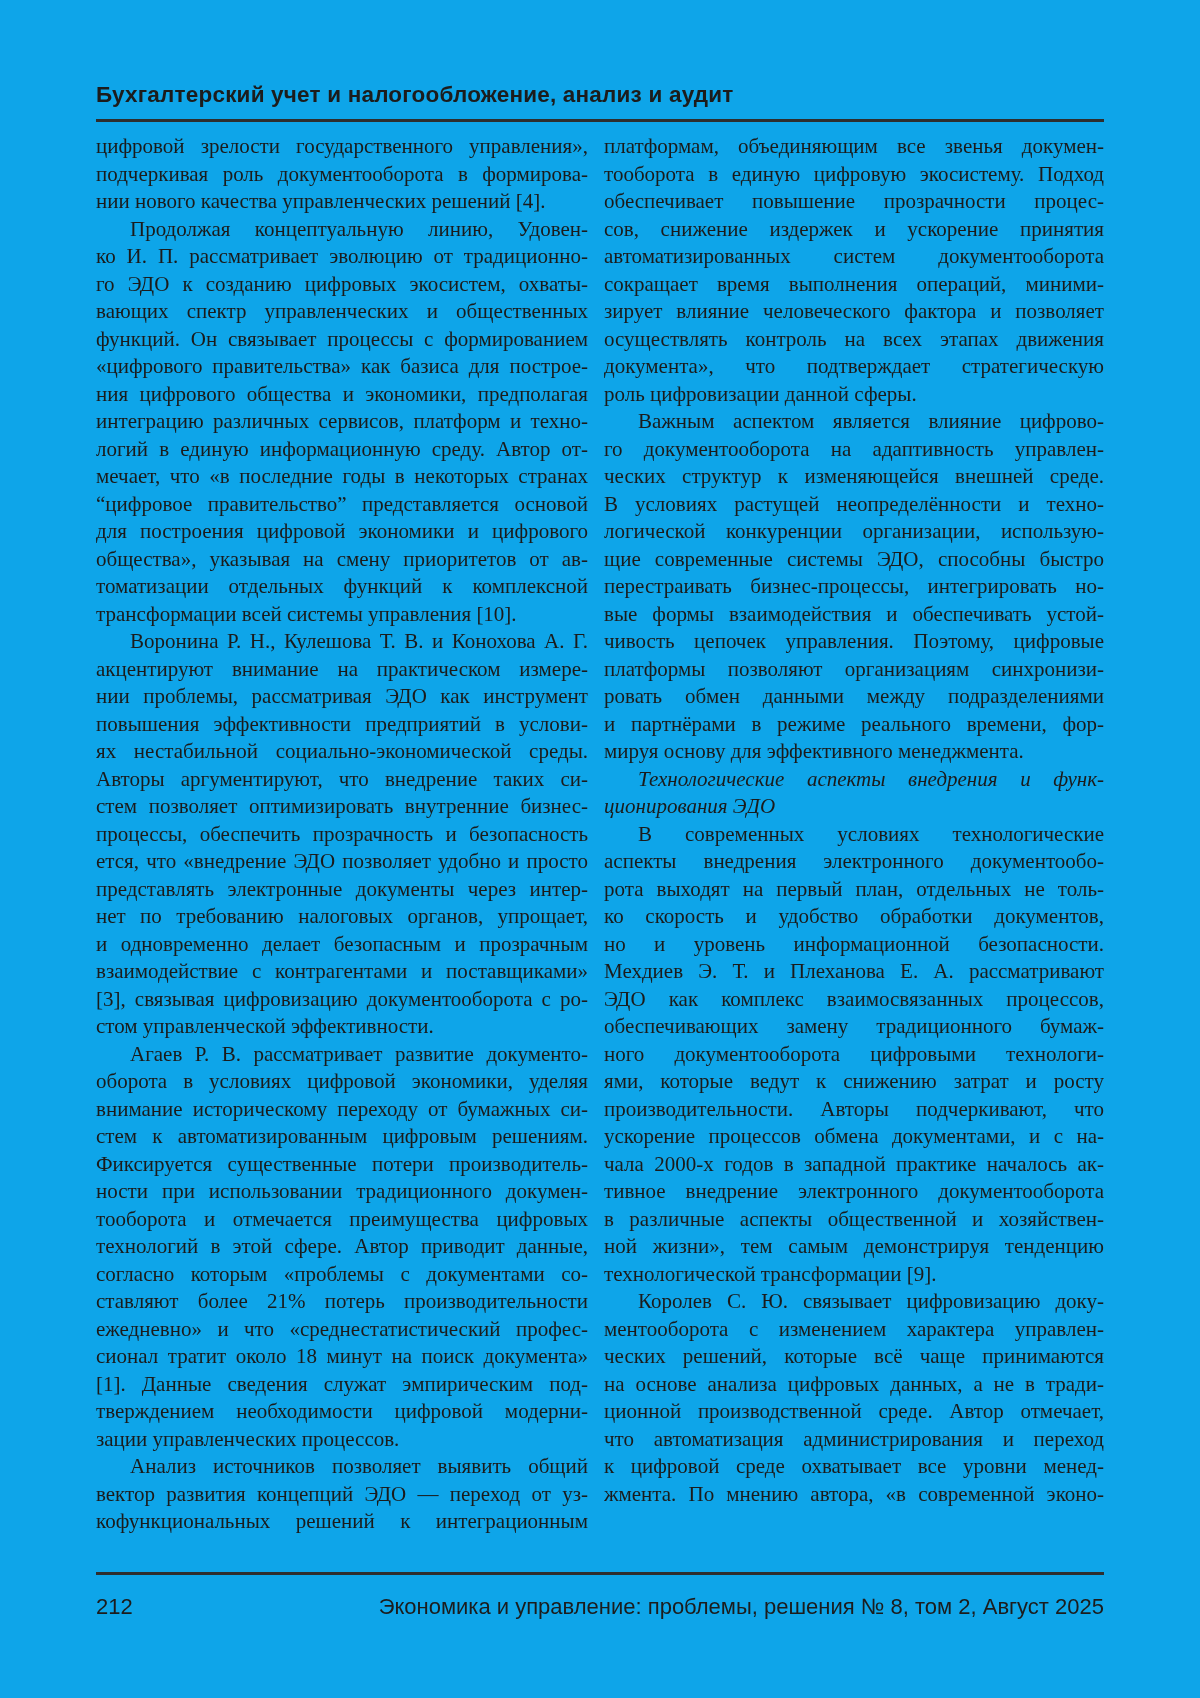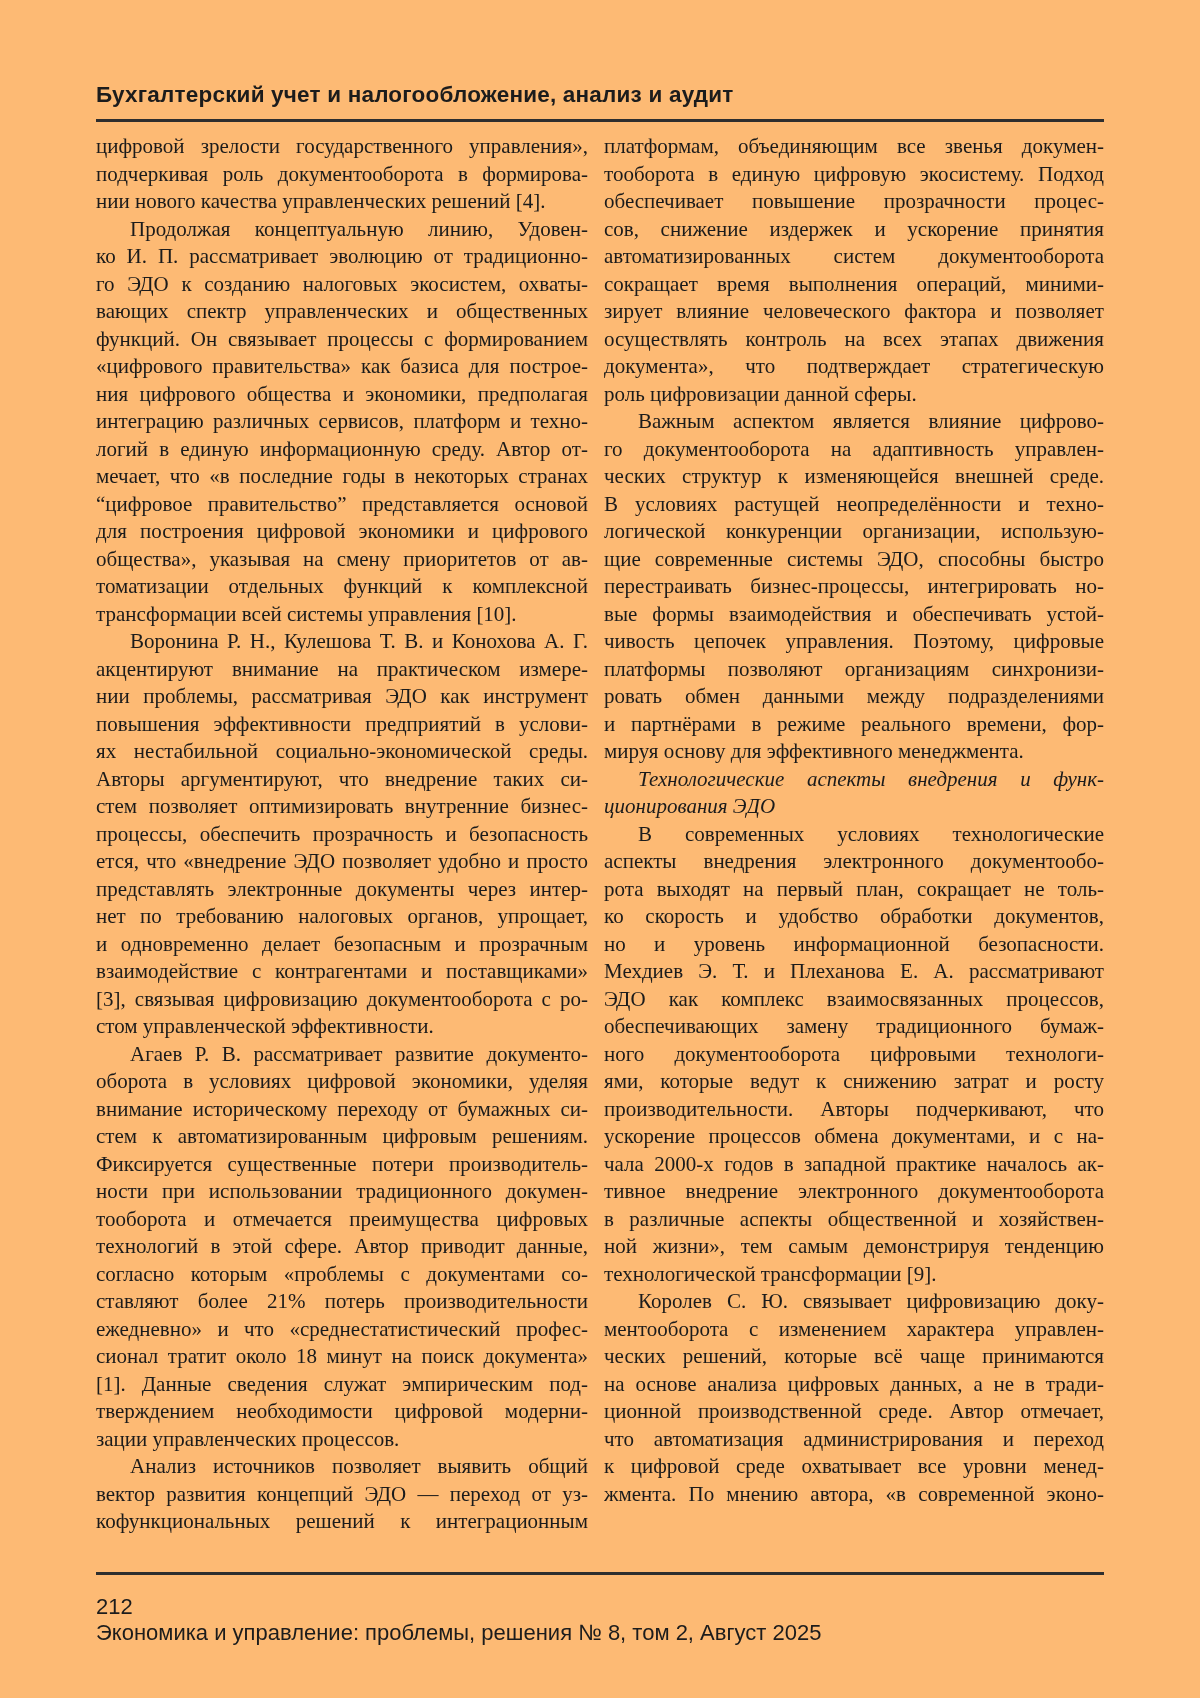--- a/index.html
+++ b/index.html
@@ -1,20 +1,20 @@
 <!DOCTYPE html>
 <html lang="ru"><head>
 <meta charset="utf-8">
 <style>
   html,body{margin:0;padding:0;background:#e8e8e8;}
   .page{
     position:relative;
     width:1200px;height:1698px;
     margin:0 auto;
-    background:#fdba74;
+    background:#0ea5e9;
     overflow:hidden;
     color:#1b1b1b;
   }
   .running-head{
     position:absolute;left:96px;top:82px;width:1008px;
     font-family:"Liberation Sans","DejaVu Sans",sans-serif;
     font-weight:bold;font-size:22.5px;line-height:26px;color:#1c1c1c;
     letter-spacing:.2px;
   }
   .head-rule{
@@ -38,21 +38,21 @@
   .tline.j{text-align:justify;text-align-last:justify;}
   .tline.ind{text-indent:34px;}
   .foot-rule{
     position:absolute;left:96px;top:1572px;width:1008px;height:3px;
     background:#2e2e2e;
   }
   .footer-row{
     position:absolute;left:96px;top:1594px;width:1008px;
     display:flex;justify-content:space-between;align-items:baseline;
     font-family:"Liberation Sans","DejaVu Sans",sans-serif;
-    font-size:22px;line-height:26px;color:#1c1c1c;flex-direction:column;
+    font-size:22px;line-height:26px;color:#1c1c1c;
   }
 </style>
 </head>
 <body>
 
 <div class="page">
 
   <div class="running-head">Бухгалтерский учет и налогообложение, анализ и аудит</div>
 
   <div class="head-rule"></div>
@@ -60,21 +60,21 @@
   <div class="columns">
     <div class="col left">
         <div class="para">
           <div class="tline j">цифровой зрелости государственного управления»,</div>
           <div class="tline j">подчеркивая роль документооборота в формирова-</div>
           <div class="tline">нии нового качества управленческих решений [4].</div>
         </div>
         <div class="para">
           <div class="tline j ind">Продолжая концептуальную линию, Удовен-</div>
           <div class="tline j">ко И. П. рассматривает эволюцию от традиционно-</div>
-          <div class="tline j">го ЭДО к созданию налоговых экосистем, охваты-</div>
+          <div class="tline j">го ЭДО к созданию цифровых экосистем, охваты-</div>
           <div class="tline j">вающих спектр управленческих и общественных</div>
           <div class="tline j">функций. Он связывает процессы с формированием</div>
           <div class="tline j">«цифрового правительства» как базиса для построе-</div>
           <div class="tline j">ния цифрового общества и экономики, предполагая</div>
           <div class="tline j">интеграцию различных сервисов, платформ и техно-</div>
           <div class="tline j">логий в единую информационную среду. Автор от-</div>
           <div class="tline j">мечает, что «в последние годы в некоторых странах</div>
           <div class="tline j">“цифровое правительство” представляется основой</div>
           <div class="tline j">для построения цифровой экономики и цифрового</div>
           <div class="tline j">общества», указывая на смену приоритетов от ав-</div>
@@ -149,21 +149,21 @@
           <div class="tline j">и партнёрами в режиме реального времени, фор-</div>
           <div class="tline">мируя основу для эффективного менеджмента.</div>
         </div>
         <div class="para italic">
           <div class="tline j ind">Технологические аспекты внедрения и функ-</div>
           <div class="tline">ционирования ЭДО</div>
         </div>
         <div class="para">
           <div class="tline j ind">В современных условиях технологические</div>
           <div class="tline j">аспекты внедрения электронного документообо-</div>
-          <div class="tline j">рота выходят на первый план, сокращает не толь-</div>
+          <div class="tline j">рота выходят на первый план, отдельных не толь-</div>
           <div class="tline j">ко скорость и удобство обработки документов,</div>
           <div class="tline j">но и уровень информационной безопасности.</div>
           <div class="tline j">Мехдиев Э. Т. и Плеханова Е. А. рассматривают</div>
           <div class="tline j">ЭДО как комплекс взаимосвязанных процессов,</div>
           <div class="tline j">обеспечивающих замену традиционного бумаж-</div>
           <div class="tline j">ного документооборота цифровыми технологи-</div>
           <div class="tline j">ями, которые ведут к снижению затрат и росту</div>
           <div class="tline j">производительности. Авторы подчеркивают, что</div>
           <div class="tline j">ускорение процессов обмена документами, и с на-</div>
           <div class="tline j">чала 2000-х годов в западной практике началось ак-</div>

